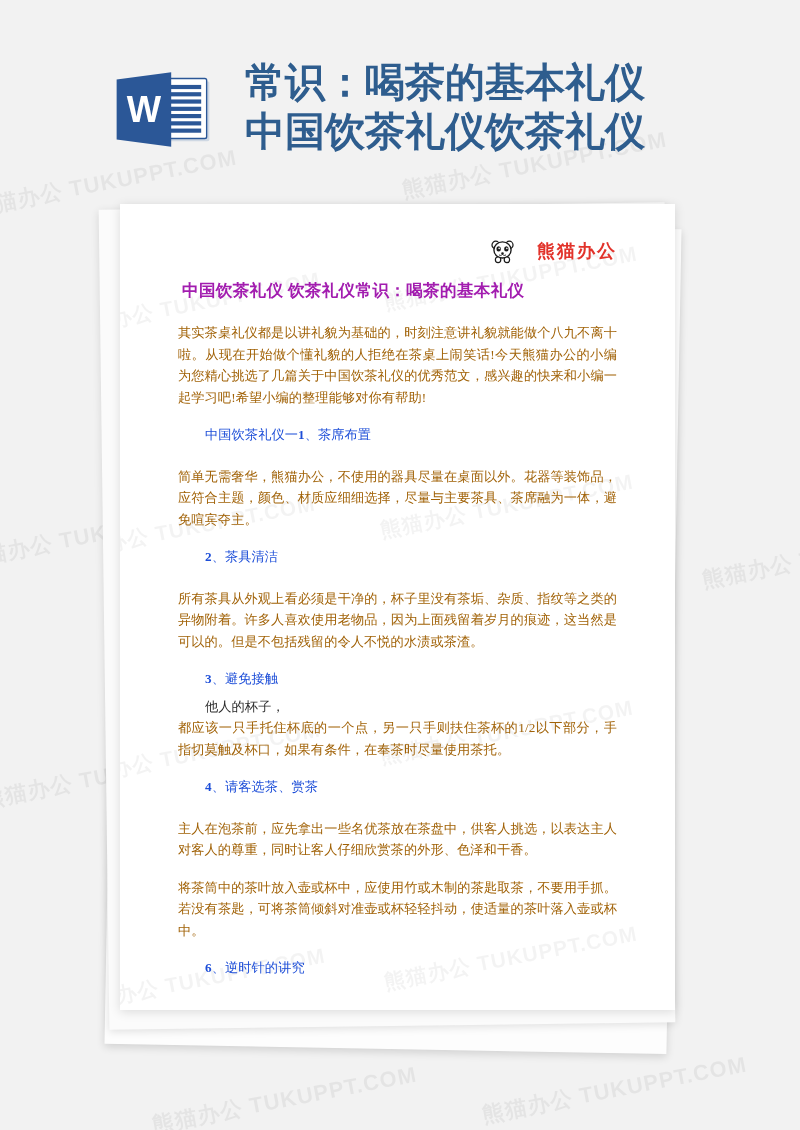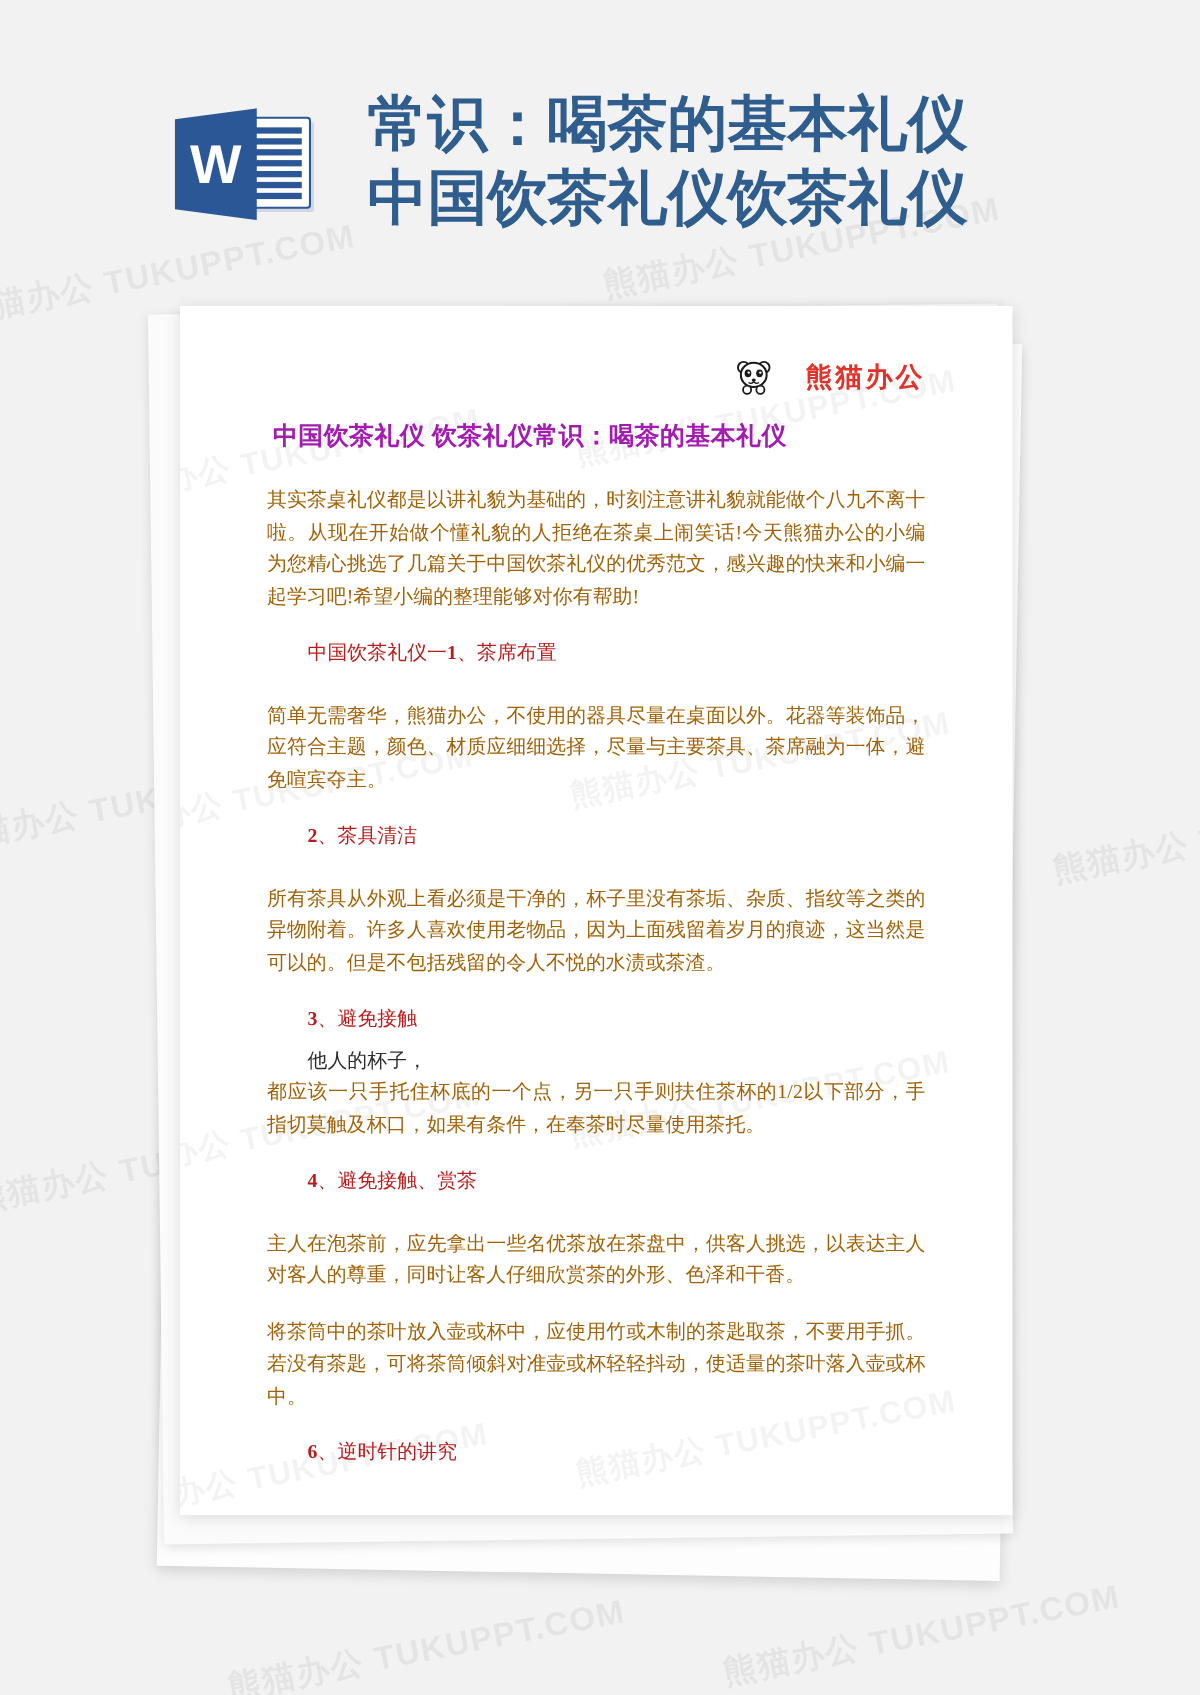--- a/index.html
+++ b/index.html
@@ -151,21 +151,21 @@
     color: #a16207;
     margin: 0 0 16px 0;
     text-align: justify;
     letter-spacing: 0.1px;
   }
 
   .heading {
     font-family: "Liberation Serif", "DejaVu Serif", serif;
     font-size: 13.2px;
     line-height: 21.5px;
-    color: #b91c1c;
+    color: #1d4ed8;
     margin: 0 0 20px 0;
     padding-left: 27px;
     font-weight: 500;
     letter-spacing: 0.1px;
   }
   .heading b { font-weight: 700; }
   .sub-line {
     font-family: "Liberation Serif", "DejaVu Serif", serif;
     font-size: 13.2px;
     line-height: 21.5px;
@@ -233,21 +233,21 @@
         <div class="heading"><span>中国饮茶礼仪一</span><b>1</b><span>、茶席布置</span></div>
         <p class="para">简单无需奢华，熊猫办公，不使用的器具尽量在桌面以外。花器等装饰品，应符合主题，颜色、材质应细细选择，尽量与主要茶具、茶席融为一体，避免喧宾夺主。</p>
 
         <div class="heading"><b>2</b><span>、茶具清洁</span></div>
         <p class="para">所有茶具从外观上看必须是干净的，杯子里没有茶垢、杂质、指纹等之类的异物附着。许多人喜欢使用老物品，因为上面残留着岁月的痕迹，这当然是可以的。但是不包括残留的令人不悦的水渍或茶渣。</p>
 
         <div class="heading" style="margin-bottom:6px;"><b>3</b><span>、避免接触</span></div>
         <div class="sub-line">他人的杯子，</div>
         <p class="para">都应该一只手托住杯底的一个点，另一只手则扶住茶杯的1/2以下部分，手指切莫触及杯口，如果有条件，在奉茶时尽量使用茶托。</p>
 
-        <div class="heading"><b>4</b><span>、避免接触、赏茶</span></div>
+        <div class="heading"><b>4</b><span>、请客选茶、赏茶</span></div>
         <p class="para">主人在泡茶前，应先拿出一些名优茶放在茶盘中，供客人挑选，以表达主人对客人的尊重，同时让客人仔细欣赏茶的外形、色泽和干香。</p>
 
         <p class="para">将茶筒中的茶叶放入壶或杯中，应使用竹或木制的茶匙取茶，不要用手抓。若没有茶匙，可将茶筒倾斜对准壶或杯轻轻抖动，使适量的茶叶落入壶或杯中。</p>
 
         <div class="heading"><b>6</b><span>、逆时针的讲究</span></div>
 
       </div>
     </div>
   </div>
 </div>

